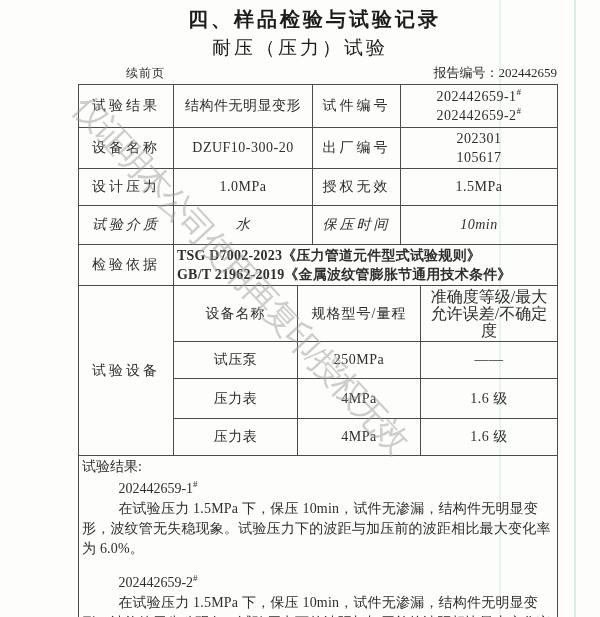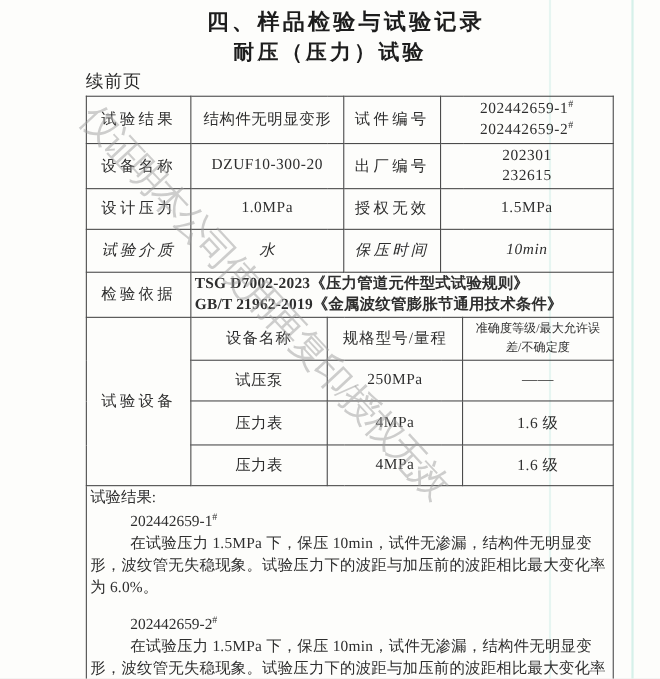--- a/index.html
+++ b/index.html
@@ -13,40 +13,40 @@
     position:absolute;left:96px;top:86px;z-index:3;
     transform:rotate(47deg);transform-origin:0 0;
     font-size:34px;letter-spacing:-3px;white-space:nowrap;
     color:rgba(158,158,158,0.50);pointer-events:none;
     font-family:"Liberation Serif","DejaVu Serif",serif;
   }
   .scan-line{position:absolute;top:0;bottom:0;width:2px;z-index:1;pointer-events:none;}
   .scan-line-1{left:499px;background:rgba(150,220,205,0.22);}
   .scan-line-2{left:574px;background:rgba(150,220,205,0.38);}
   .title1{margin:6px 11px 0 0;text-align:center;font-size:20px;font-weight:bold;letter-spacing:3px;color:#1d1d1d;padding-left:40px;}
-  .title2{margin:2px 0 0 0;text-align:center;font-size:19px;font-weight:bold;letter-spacing:3px;color:#1d1d1d;}
+  .title2{margin:2px 0 0 0;text-align:center;font-size:19px;font-weight:normal;letter-spacing:3px;color:#1d1d1d;}
   .meta-row{
     width:479px;margin:3px 0 2px 78px;
     display:flex;justify-content:space-between;align-items:flex-end;
     font-size:13px;color:#2a2a2a;
   }
-  .meta-row .cont{font-size:16px;letter-spacing:1px;}
+  .meta-row .cont{font-size:12px;letter-spacing:1px;margin-left:48px;}
   table.doc{
     border-collapse:collapse;table-layout:fixed;
     margin-left:78px;width:479px;position:relative;z-index:2;
   }
   table.doc td{
     border:1.5px solid #4c4c4c;font-size:14px;vertical-align:middle;
     padding:1px 3px;overflow:hidden;
   }
   td.lbl{text-align:center;letter-spacing:3px;}
   td.val{text-align:center;letter-spacing:0.5px;}
   td.basis{text-align:left;padding-left:8px;line-height:19px;letter-spacing:0.2px;font-weight:bold;}
   td.eq-h{text-align:center;letter-spacing:1px;}
-  td.eq-h.small{font-size:11px;line-height:17px;letter-spacing:0;padding:2px 5px;}
+  td.eq-h.small{font-size:16px;line-height:17px;letter-spacing:0;padding:2px 5px;}
   tr.r1{height:43px;} tr.r2{height:40px;} tr.r3{height:37px;} tr.r4{height:39px;font-style:italic;}
   tr.r5{height:29px;} tr.r6{height:39px;} tr.r7{height:37px;} tr.r8{height:40px;}
   tr.r9{height:37px;} tr.r10{height:189px;}
   td.results{vertical-align:top;text-align:left;padding:10px 16px 0 22px;line-height:20px;}
   .two-line div{line-height:19px;}
   sup{font-size:9px;vertical-align:super;line-height:0;}
   .res-title{margin:0;}
   .specimen{text-indent:2.6em;margin-top:2px;}
   .para{margin:0;text-indent:2.6em;letter-spacing:0.2px;}
   .res-item-2{margin-top:14px;}
@@ -58,20 +58,21 @@
 
   <div class="watermark">仅证明本公司使用再复印/授权无效</div>
   <div class="scan-line scan-line-1"></div>
   <div class="scan-line scan-line-2"></div>
 
   <div class="title1">四、样品检验与试验记录</div>
   <div class="title2">耐压（压力）试验</div>
 
   <div class="meta-row">
     <span class="cont">续前页</span>
+    <span><span>报告编号：</span><span>202442659</span></span>
   </div>
 
   <table class="doc">
     <colgroup>
       <col style="width:95px">
         <col style="width:124px">
         <col style="width:15px">
       <col style="width:88px">
         <col style="width:20px">
         <col style="width:137px">
@@ -87,21 +88,21 @@
         <div><span>202442659-2</span><sup>#</sup></div>
       </td>
     </tr>
 
     <tr class="r2">
       <td class="lbl">设备名称</td>
       <td class="val" colspan="2">DZUF10-300-20</td>
       <td class="lbl">出厂编号</td>
       <td class="val two-line" colspan="2">
         <div>202301</div>
-        <div>232615</div>
+        <div>105617</div>
       </td>
     </tr>
 
     <tr class="r3">
       <td class="lbl">设计压力</td>
       <td class="val" colspan="2">1.0MPa</td>
       <td class="lbl">授权无效</td>
       <td class="val" colspan="2">1.5MPa</td>
     </tr>
 

